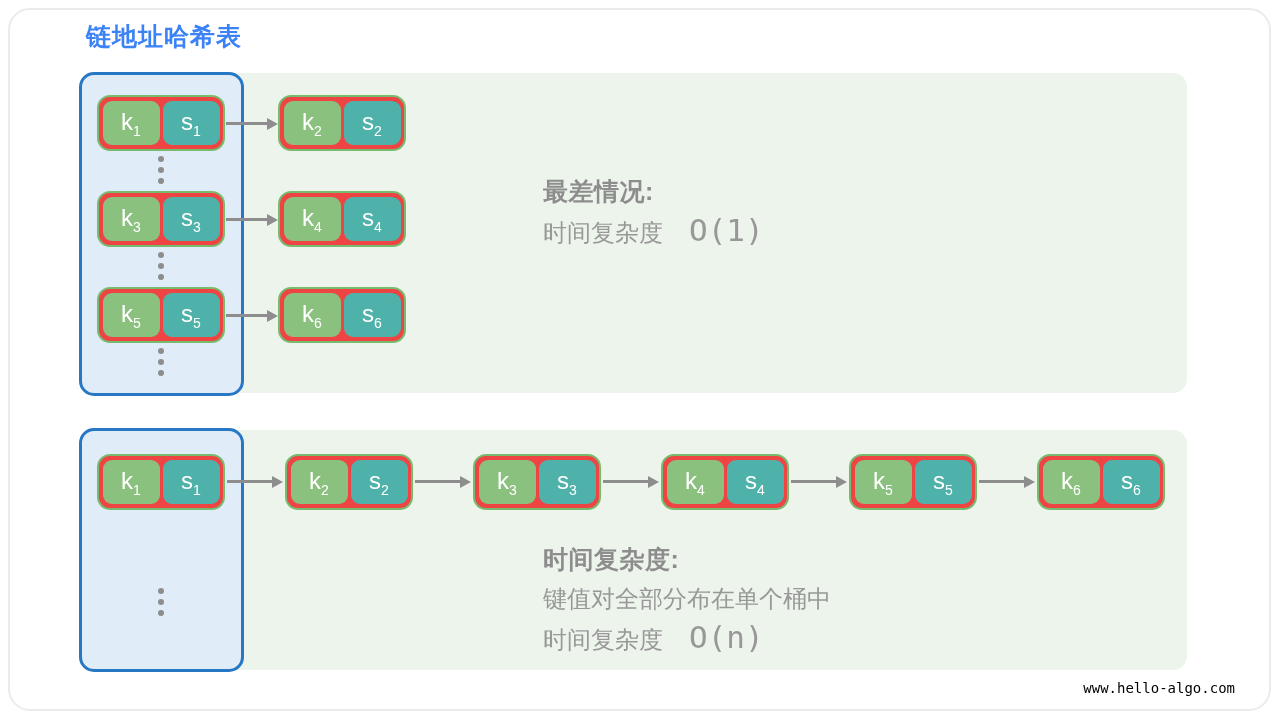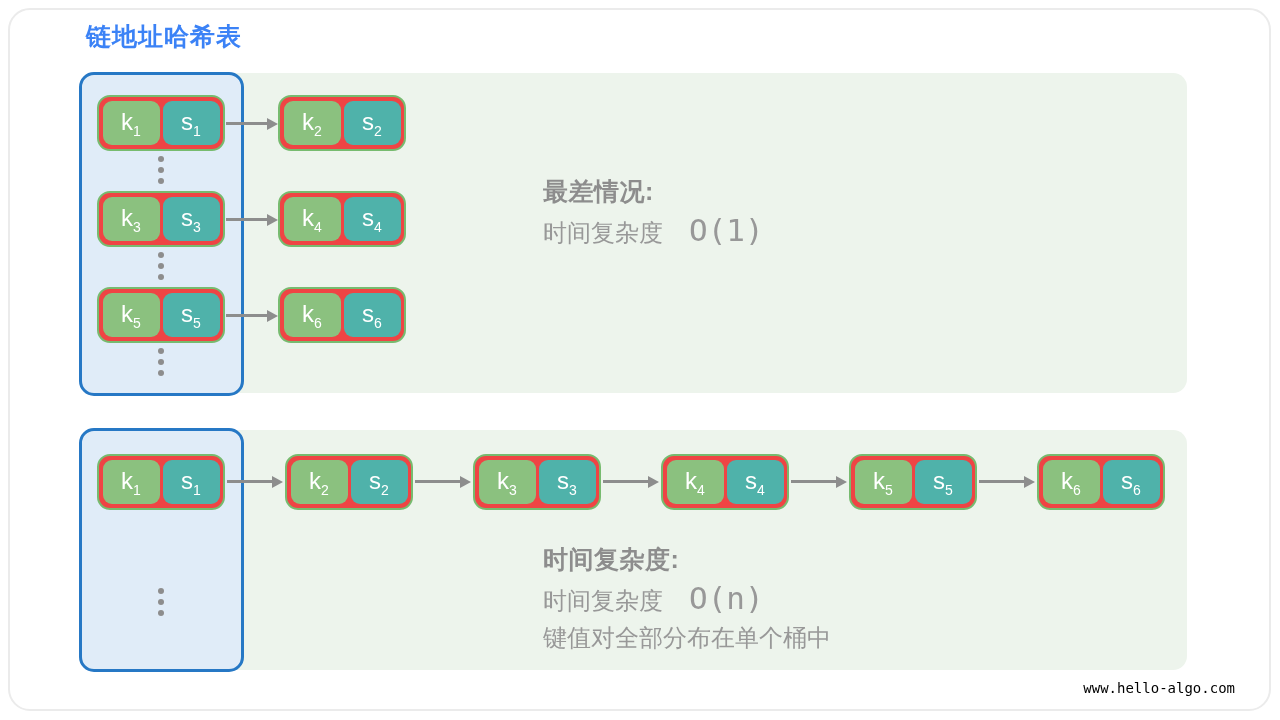--- a/index.html
+++ b/index.html
@@ -156,19 +156,19 @@
   </div>
 
   <div class="dots" style="left:158px;top:588px">
       <i></i>
       <i></i>
       <i></i>
     </div>
 
   <div class="caption" style="top:540px;line-height:38px">
     <div class="heading">时间复杂度:</div>
+    <div><span>键值对全部分布在单个桶中</span></div>
     <div><span>时间复杂度</span><span class="mono">O(n)</span></div>
-    <div><span>键值对全部分布在单个桶中</span></div>
   </div>
 
   <div class="watermark">www.hello-algo.com</div>
 
 </div>
 
 </body></html>

